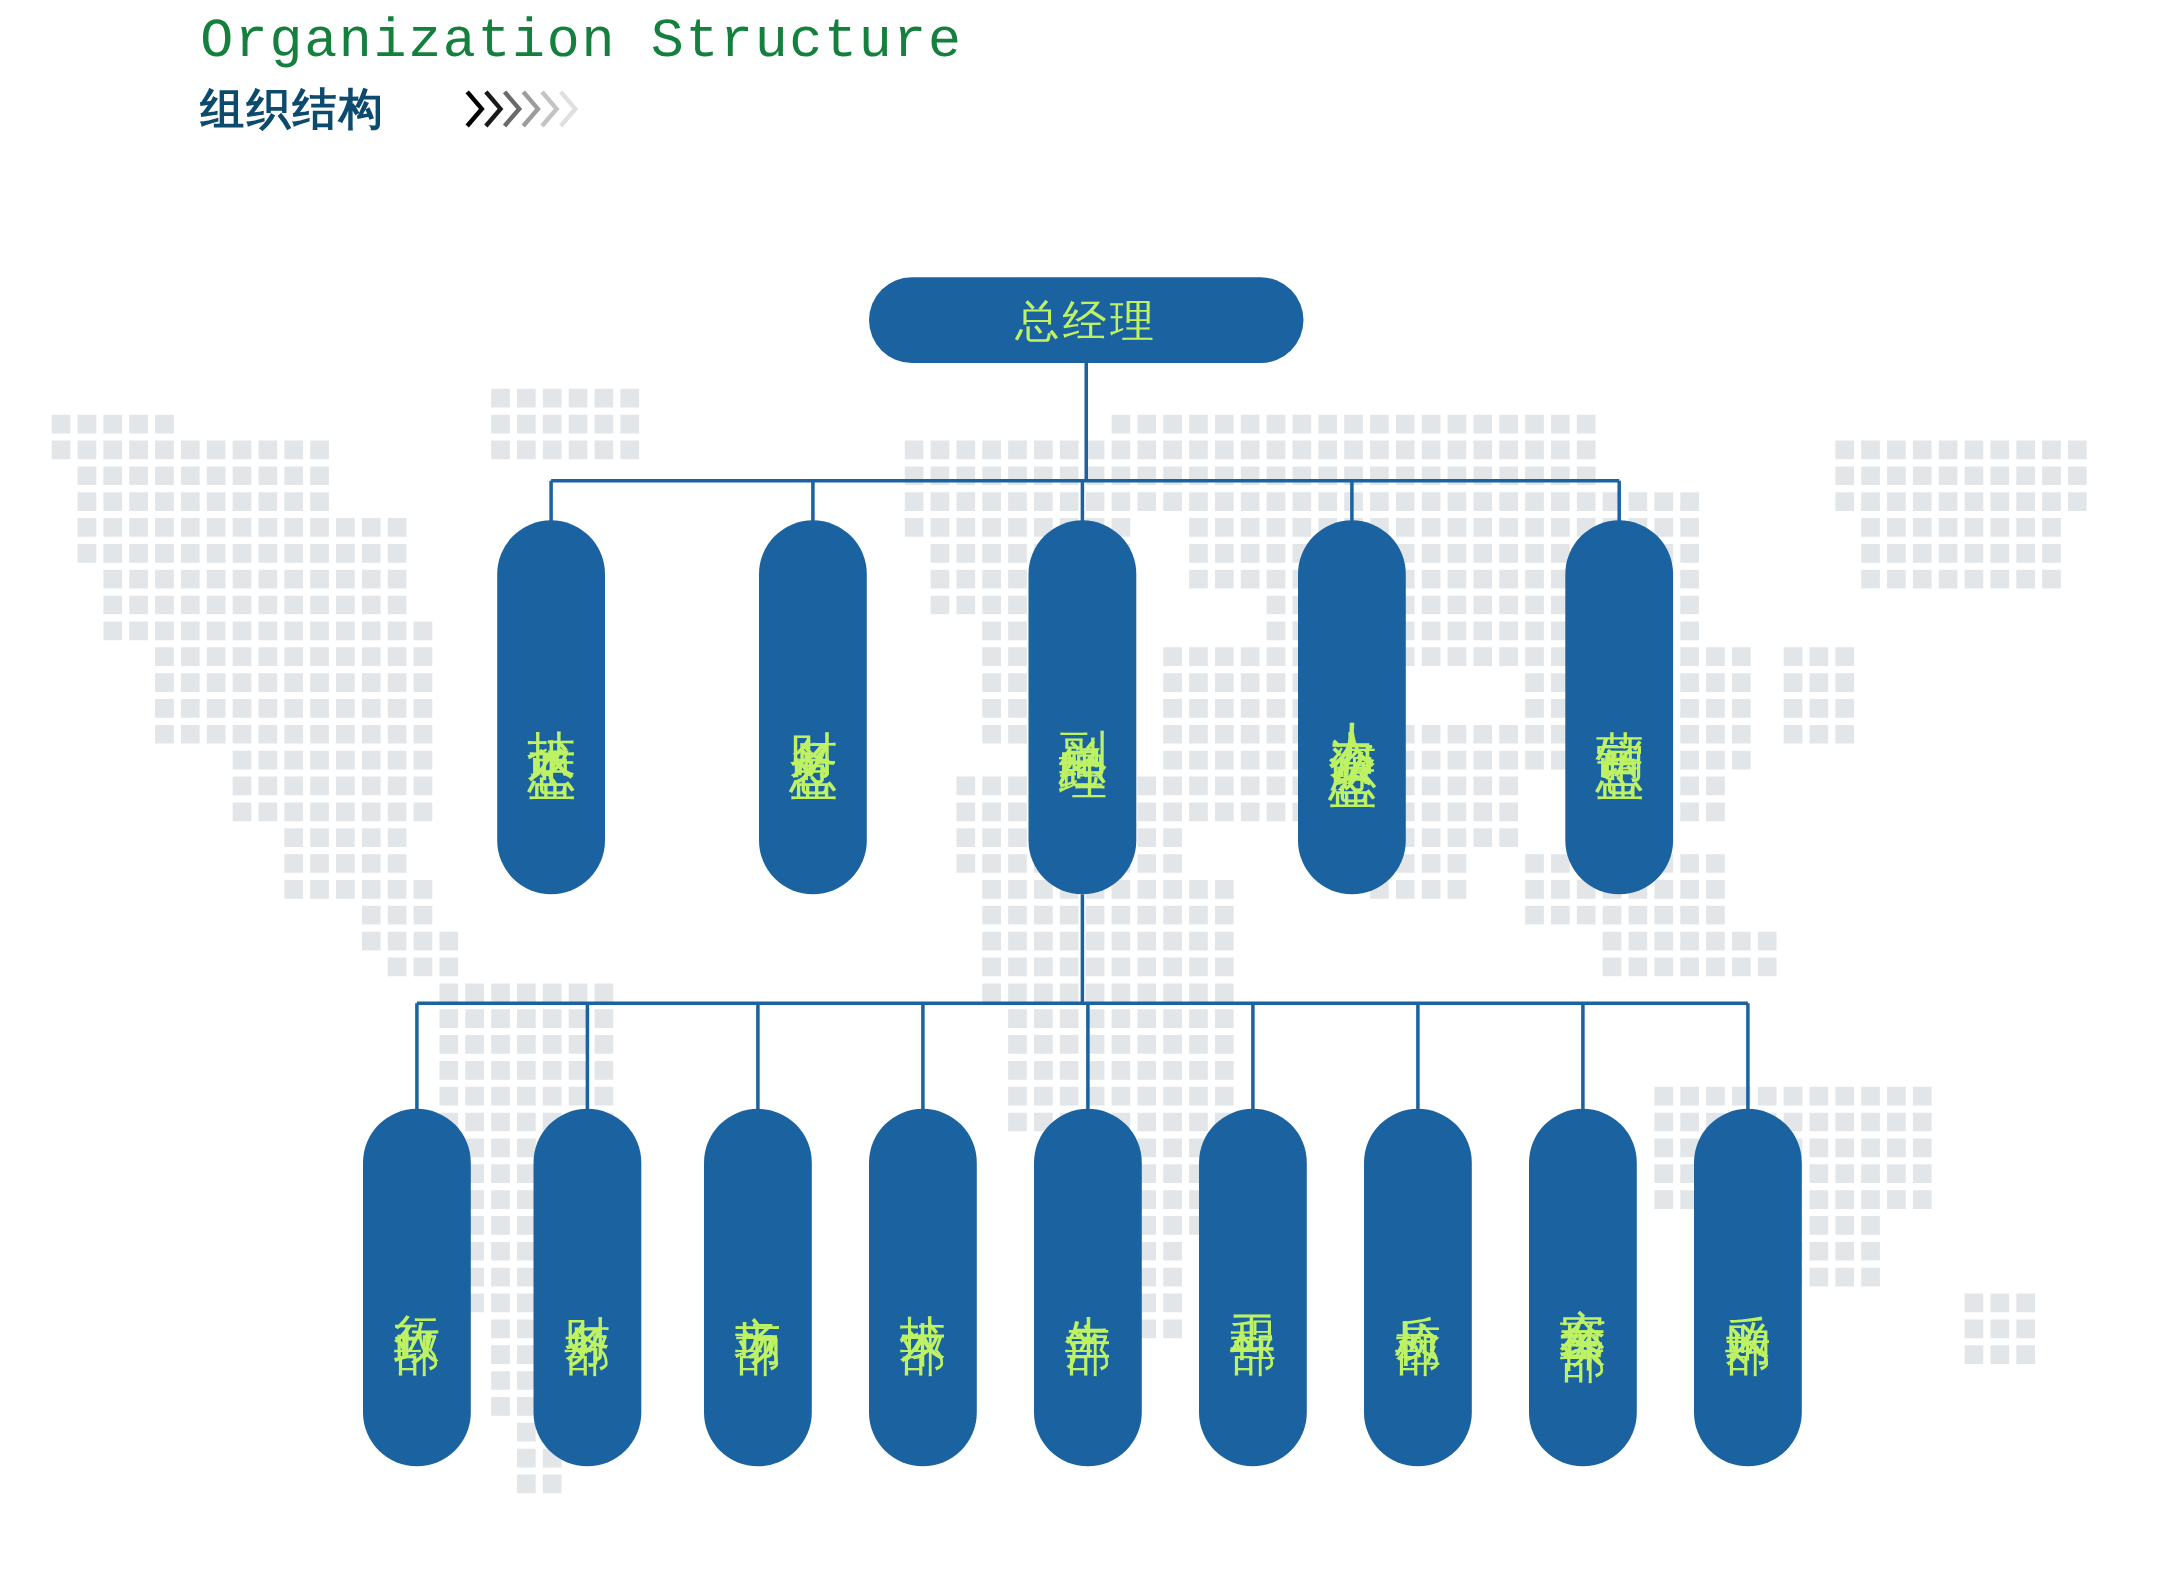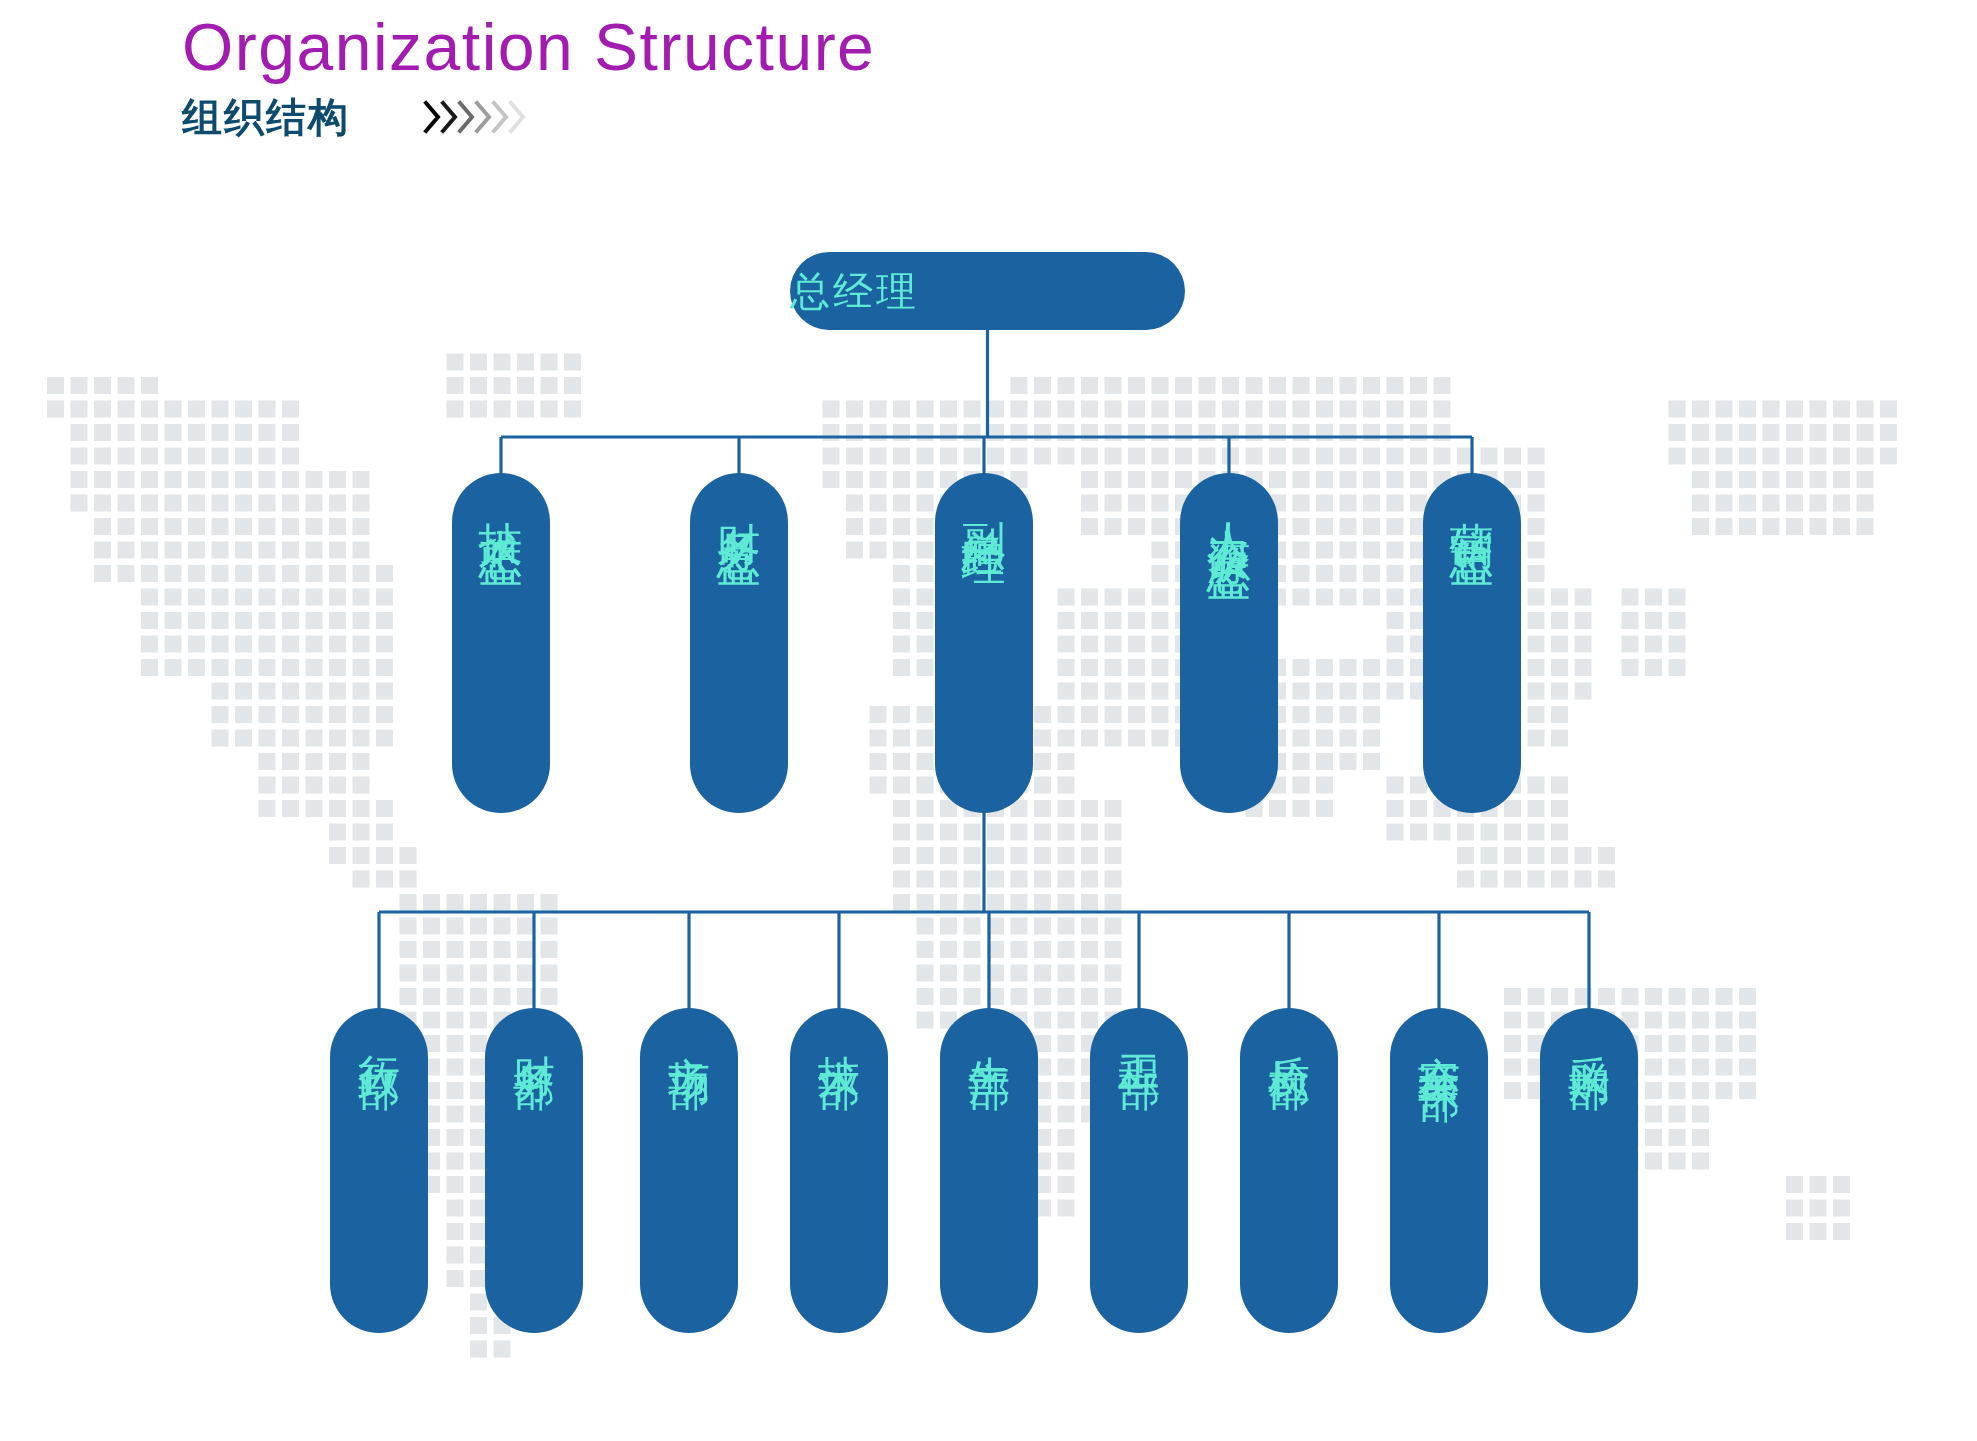--- a/index.html
+++ b/index.html
@@ -27,26 +27,27 @@
   }
 
   
   #header {
     position: absolute;
     left: 182px;
     top: 10px;
     z-index: 5;
   }
   #title-en {
-    font-size: 66px;
-    color: #a21caf;
+    font-size: 50px;
+    color: #15803d;
     letter-spacing: 1.5px;
     line-height: 1.15;
     white-space: nowrap;
     font-weight: 400;
+    font-family: Liberation Mono, monospace;
   }
   #subtitle-row {
     display: flex;
     align-items: center;
     margin-top: 4px;
   }
   #title-cn {
     font-size: 40px;
     font-weight: bold;
     color: #0c4a6e;
@@ -80,23 +81,24 @@
     width: 1977px;
     height: 1441px;
     z-index: 1;
     pointer-events: none;
   }
 
   
   .node {
     position: absolute;
     background: #1b63a0;
-    color: #5eead4;
+    color: #bef264;
     display: flex;
     align-items: center;
+    justify-content: center;
     box-sizing: border-box;
     z-index: 3;
   }
   .node-top {
     border-radius: 60px;
     font-size: 40px;
     letter-spacing: 3px;
   }
   .node-v {
     border-radius: 52px;

